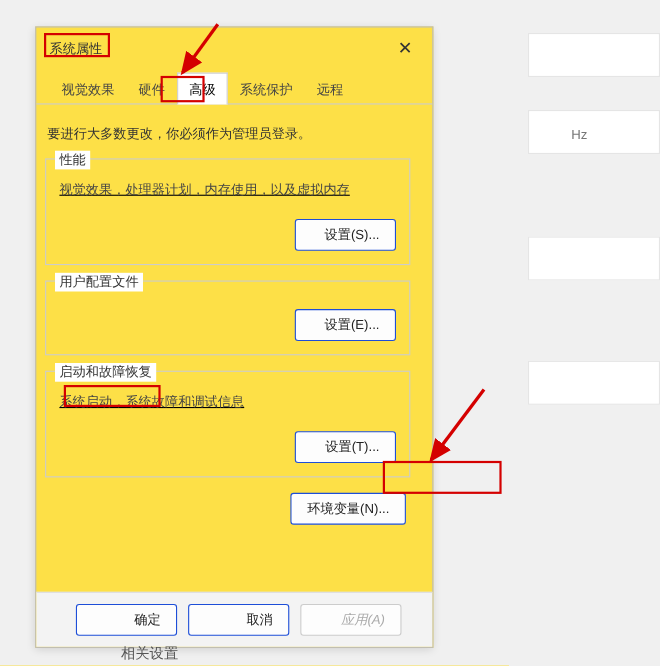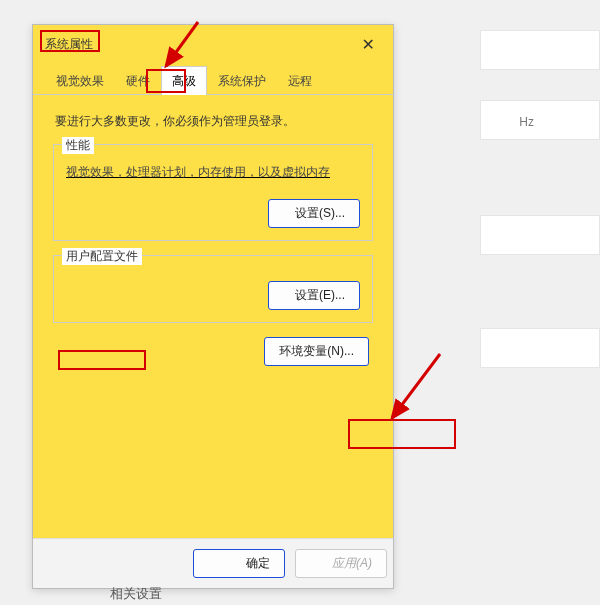--- a/index.html
+++ b/index.html
@@ -50,21 +50,21 @@
       position: relative;
       top: 1px;
       background: transparent;
     }
     .tab.active {
       border-color: #ccc;
       background: #fff;
       color: #000;
     }
 
-    .content { padding: 14px 20px 10px 20px; }
+    .content { padding: 14px 20px 10px 8px; }
     .admin-note { color: #333; margin: 4px 0 14px 2px; }
 
     .group {
       border: 1px solid #ccc;
       padding: 10px 12px 12px 12px;
       margin-bottom: 14px;
       position: relative;
       text-decoration: underline;
     }
     .group-caption {
@@ -92,21 +92,21 @@
       font-size: 12px;
     }
     .winbtn:disabled, .winbtn.disabled { color: #aaa; border-color: #ccc; cursor: default; font-style: italic; }
     .env-row { text-align: right; margin: 6px 4px 0 0; }
 
     .bottom-bar {
       position: absolute;
       left: 0; right: 0; bottom: 0;
       background: #f3f3f3;
       border-top: 1px solid #ddd;
-      padding: 10px 6px;
+      padding: 10px 28px;
       display: flex;
       justify-content: flex-end;
       gap: 10px;
     }
 
     .related {
       position: absolute;
       left: 110px;
       bottom: 2px;
       color: #555;
@@ -154,28 +154,36 @@
       </div>
     </div>
 
     <div class="group">
       <span class="group-caption">用户配置文件</span>
       <div class="btn-row">
         <button class="winbtn">设置(E)...</button>
       </div>
     </div>
 
+    <div class="group">
+      <span class="group-caption">启动和故障恢复</span>
+      <div class="group-desc">系统启动，系统故障和调试信息</div>
+      <div class="btn-row">
+        <button class="winbtn">设置(T)...</button>
+      </div>
+    </div>
 
     <div class="env-row">
       <button class="winbtn">环境变量(N)...</button>
     </div>
   </div>
 
   <div class="bottom-bar">
     <button class="winbtn">确定</button>
+    <button class="winbtn">取消</button>
     <button class="winbtn disabled">应用(A)</button>
   </div>
 </div>
 
 <span class="related">相关设置</span>
 
 <div class="redbox" style="left:40px; top:30px; width:60px; height:22px;"></div>
 <div class="redbox" style="left:146px; top:69px; width:40px; height:24px;"></div>
 <div class="redbox" style="left:58px; top:350px; width:88px; height:20px;"></div>
 <div class="redbox" style="left:348px; top:419px; width:108px; height:30px;"></div>

